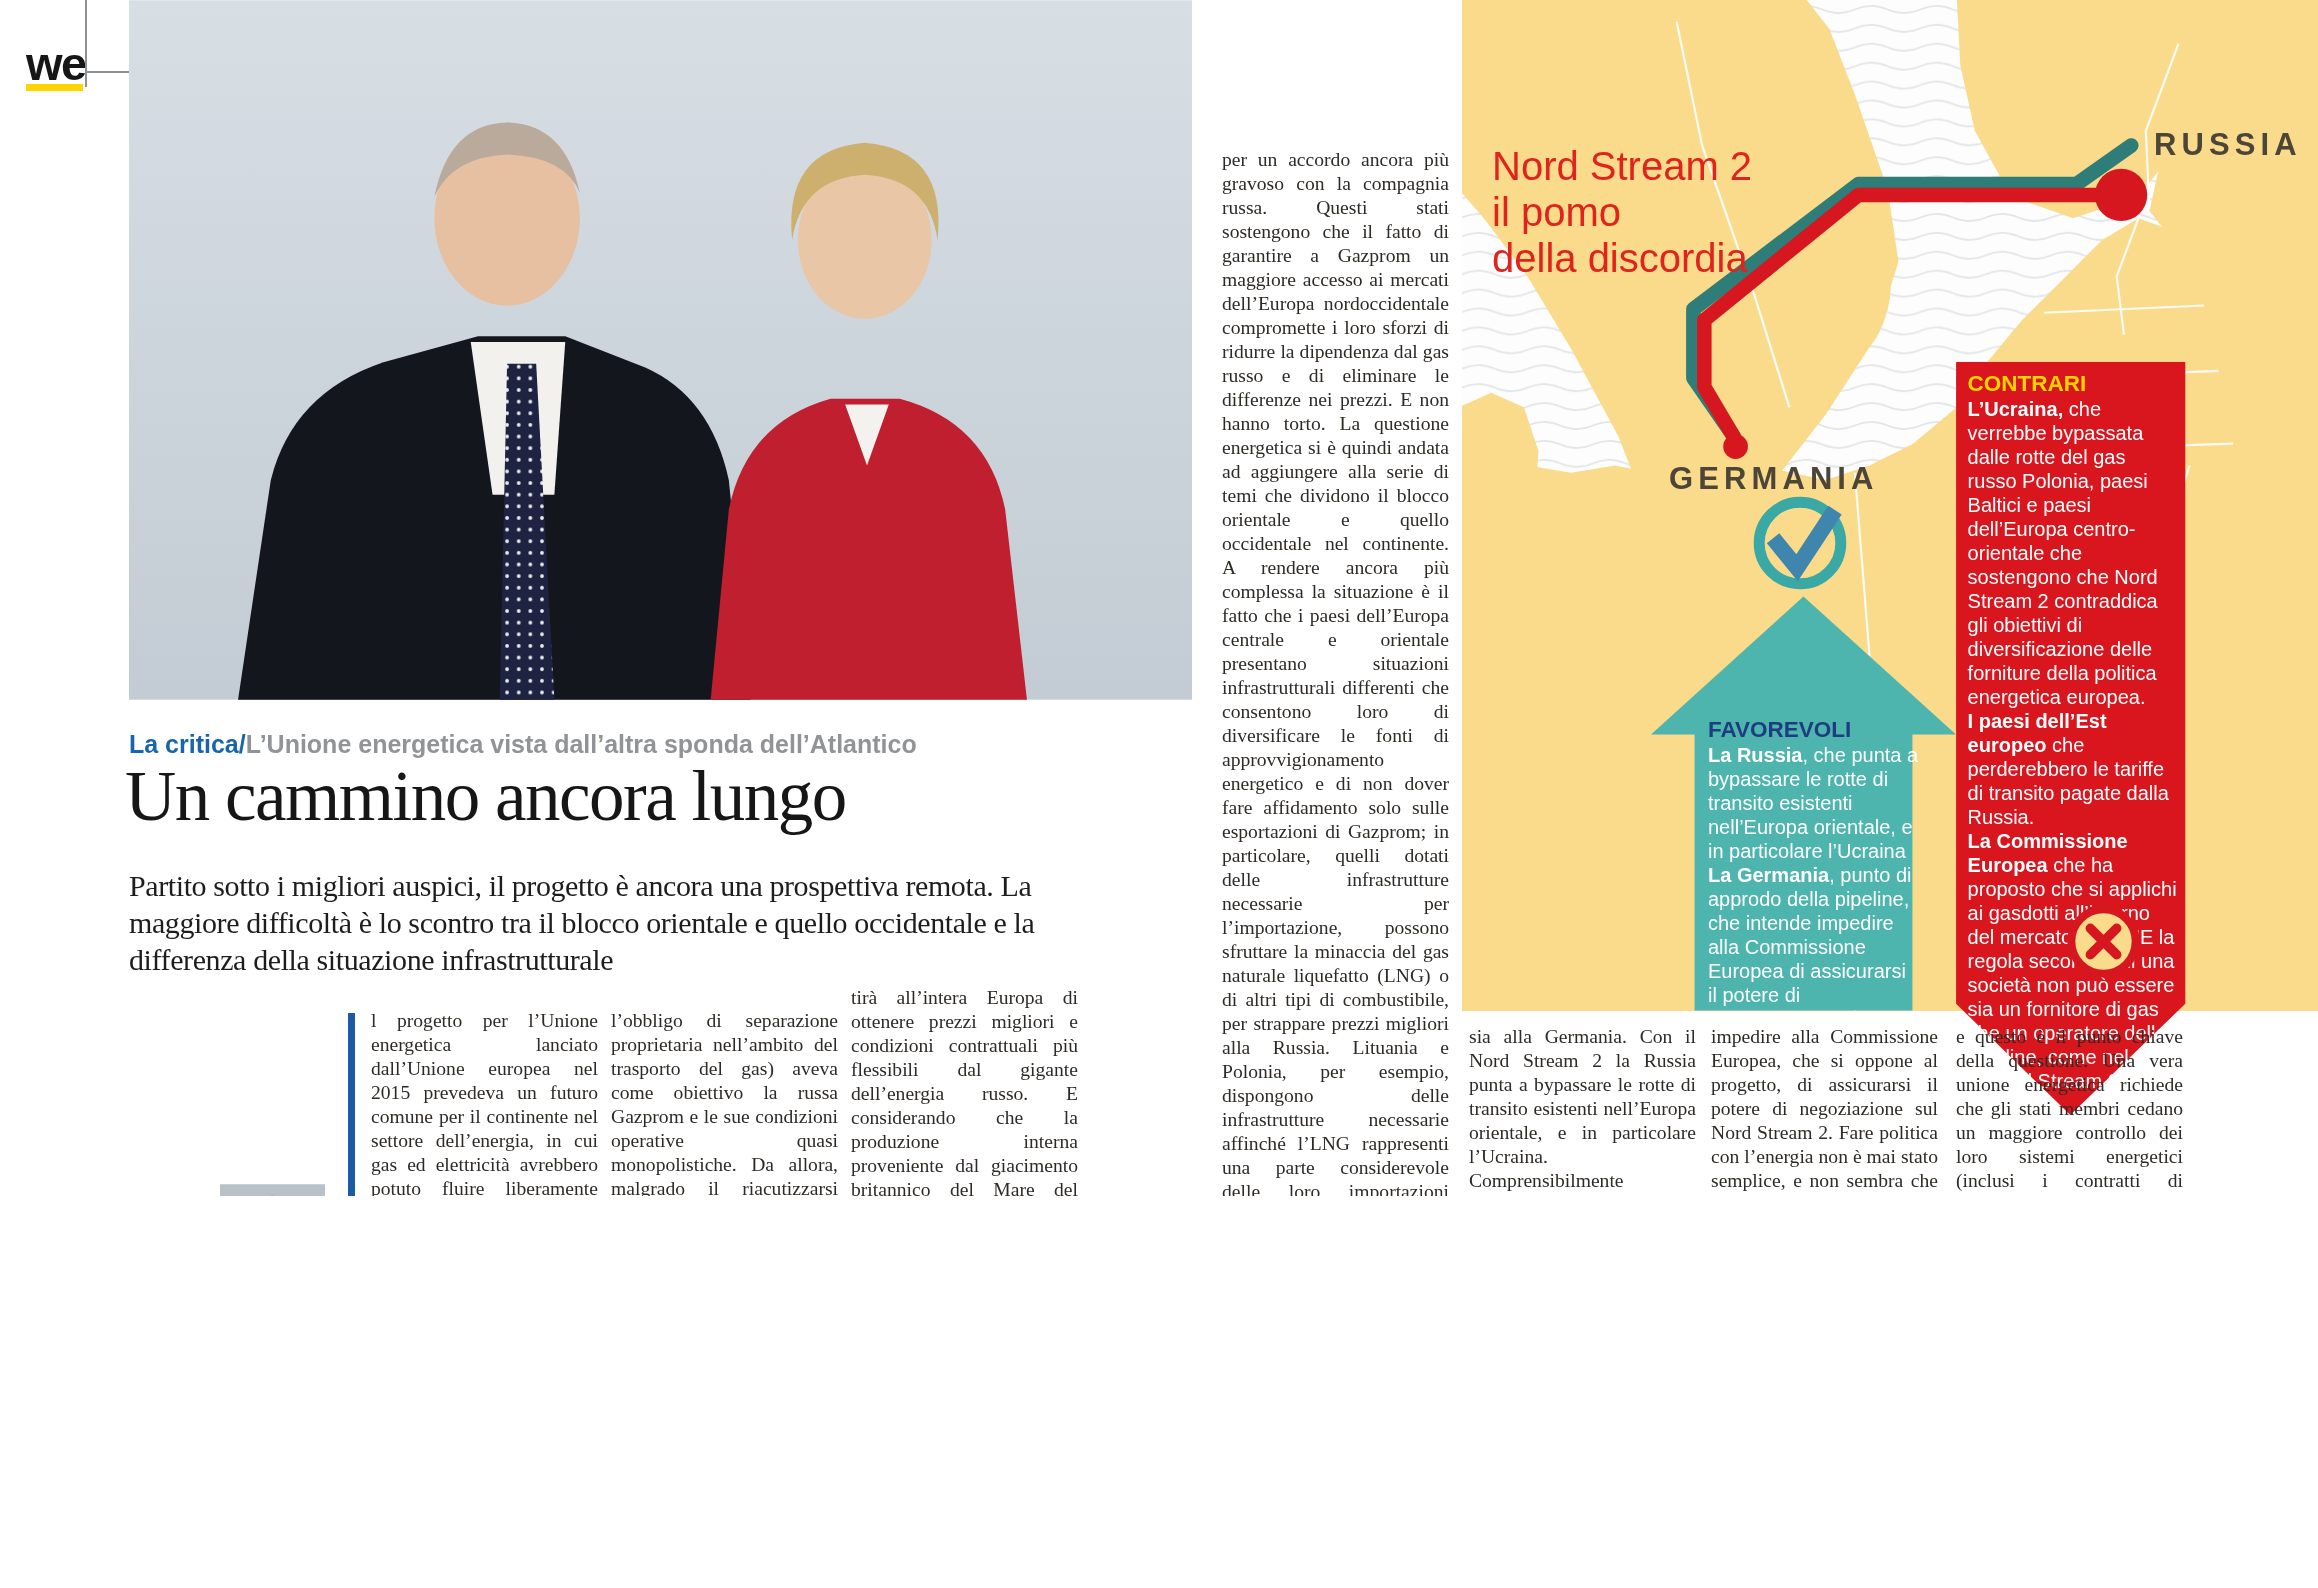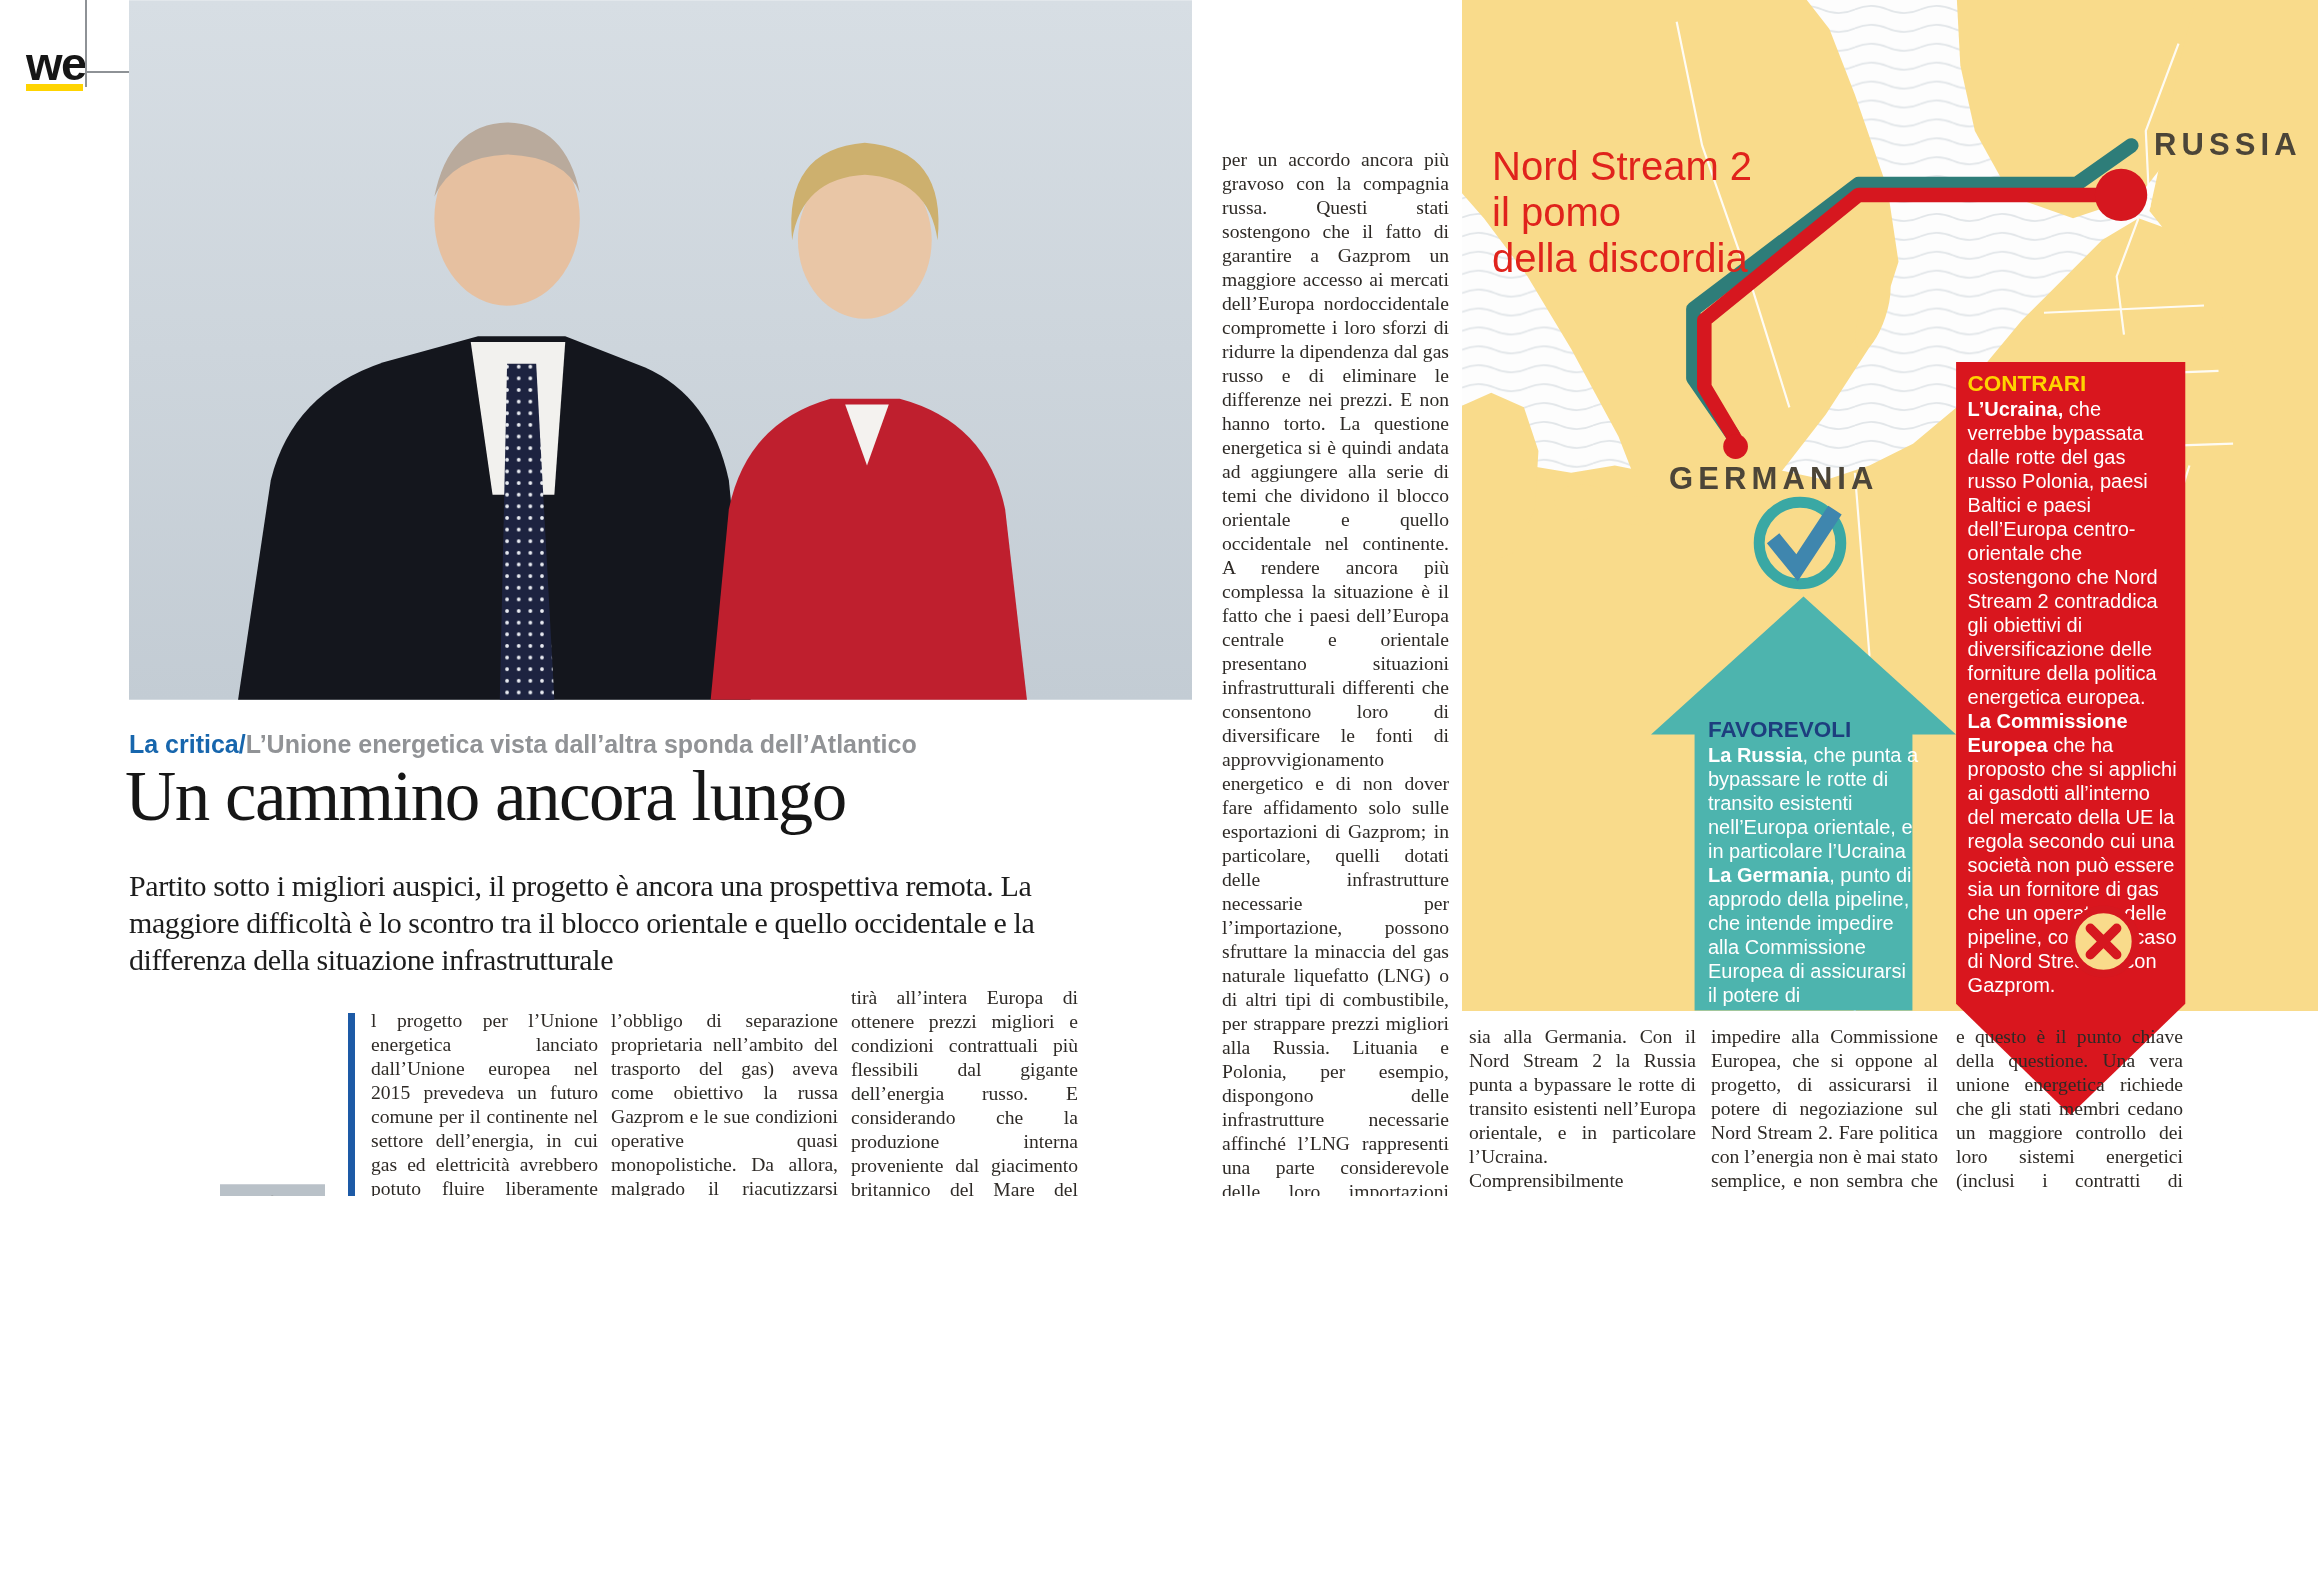--- a/index.html
+++ b/index.html
@@ -207,20 +207,21 @@
     </svg>
   </div>
 
   <div class="abs" style="left:1956px;top:362px;width:233px;height:764px;">
     <svg width="233" height="764" viewBox="0 0 320 1050" style="position:absolute;left:0;top:0;">
       <polygon points="0,0 315,0 315,882 157,1035 0,882" fill="#d9161e"></polygon>
     </svg>
     <div class="arrow-text" style="position:absolute;left:11.6px;top:8.7px;width:209px;">
       <div class="contrari-header">CONTRARI</div>
       <div><b>L’Ucraina,</b><span> che verrebbe bypassata dalle rotte del gas russo Polonia, paesi Baltici e paesi dell’Europa centro-orientale che sostengono che Nord Stream 2 contraddica gli obiettivi di diversificazione delle forniture della politica energetica europea.</span></div>
+      <div><b>I paesi dell’Est europeo</b><span> che perderebbero le tariffe di transito pagate dalla Russia.</span></div>
       <div><b>La Commissione Europea</b><span> che ha proposto che si applichi ai gasdotti all’interno del mercato della UE la regola secondo cui una società non può essere sia un fornitore di gas che un operatore delle pipeline, come nel caso di Nord Stream 2 con Gazprom.</span></div>
     </div>
   </div>
 
   <div class="abs" style="left:2064px;top:902px;width:79px;height:79px;">
     <svg width="79" height="79" viewBox="0 0 108 108">
       <circle cx="54" cy="54" r="44" fill="#f9db8b" stroke="#d6171f" stroke-width="11"></circle>
       <path d="M 36 36 L 72 72 M 72 36 L 36 72" stroke="#d6171f" stroke-width="13" stroke-linecap="round"></path>
     </svg>
   </div>

